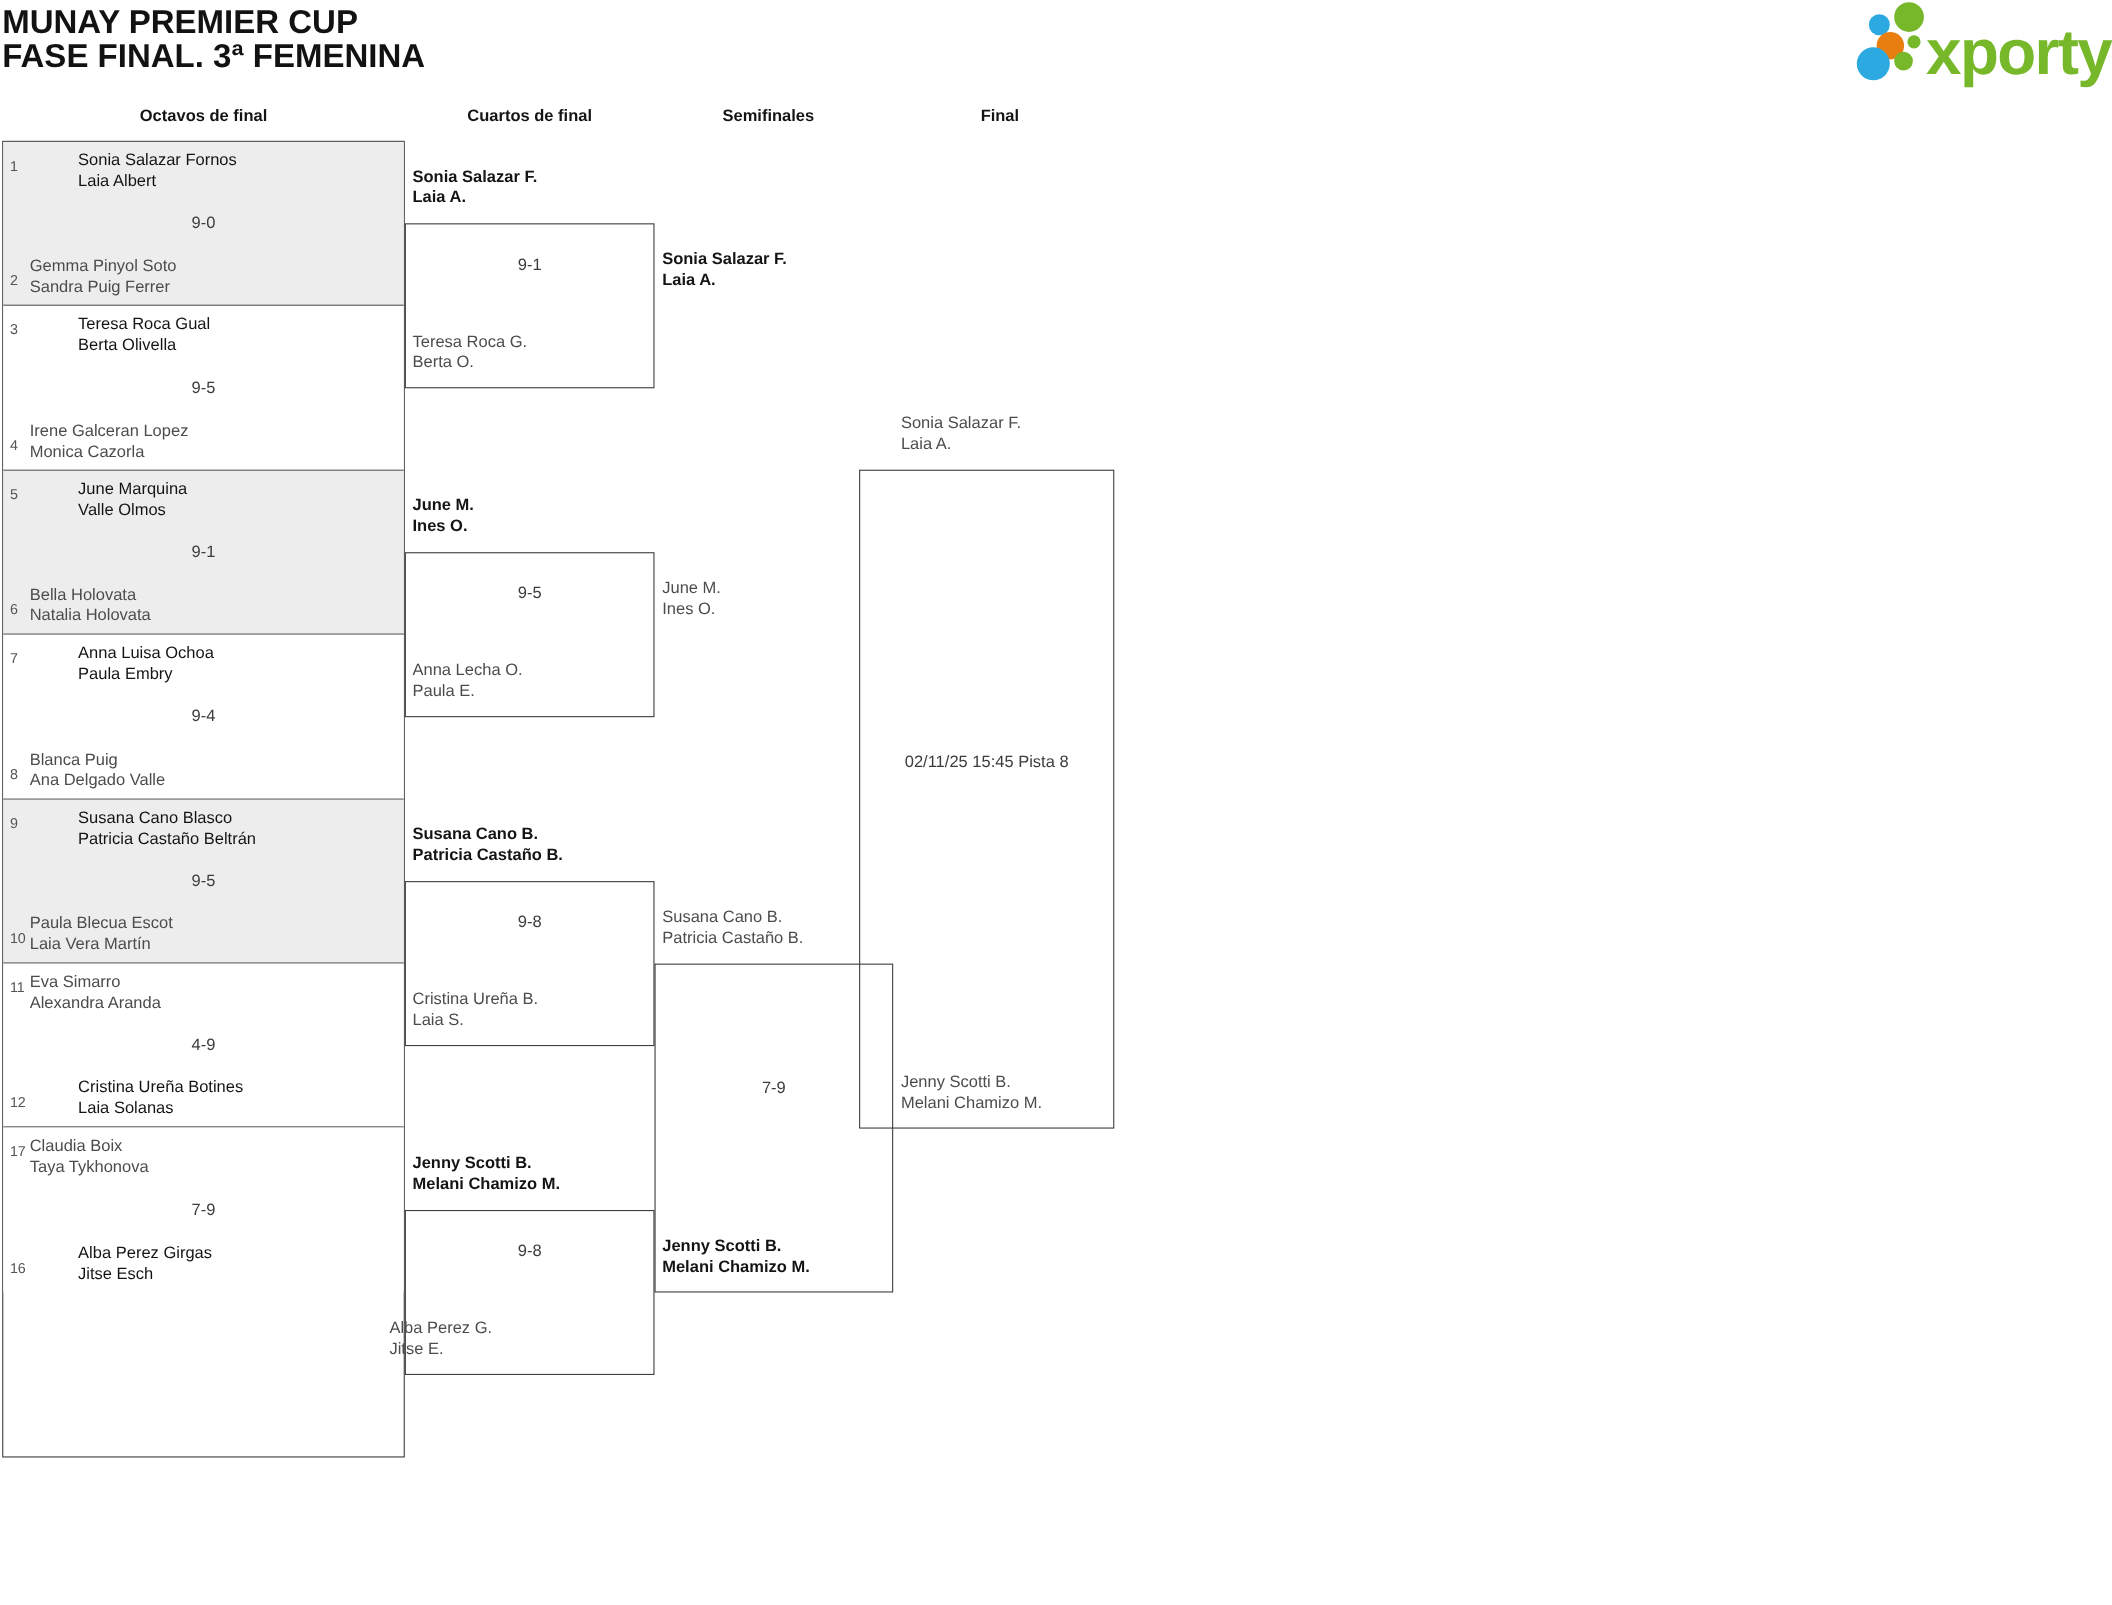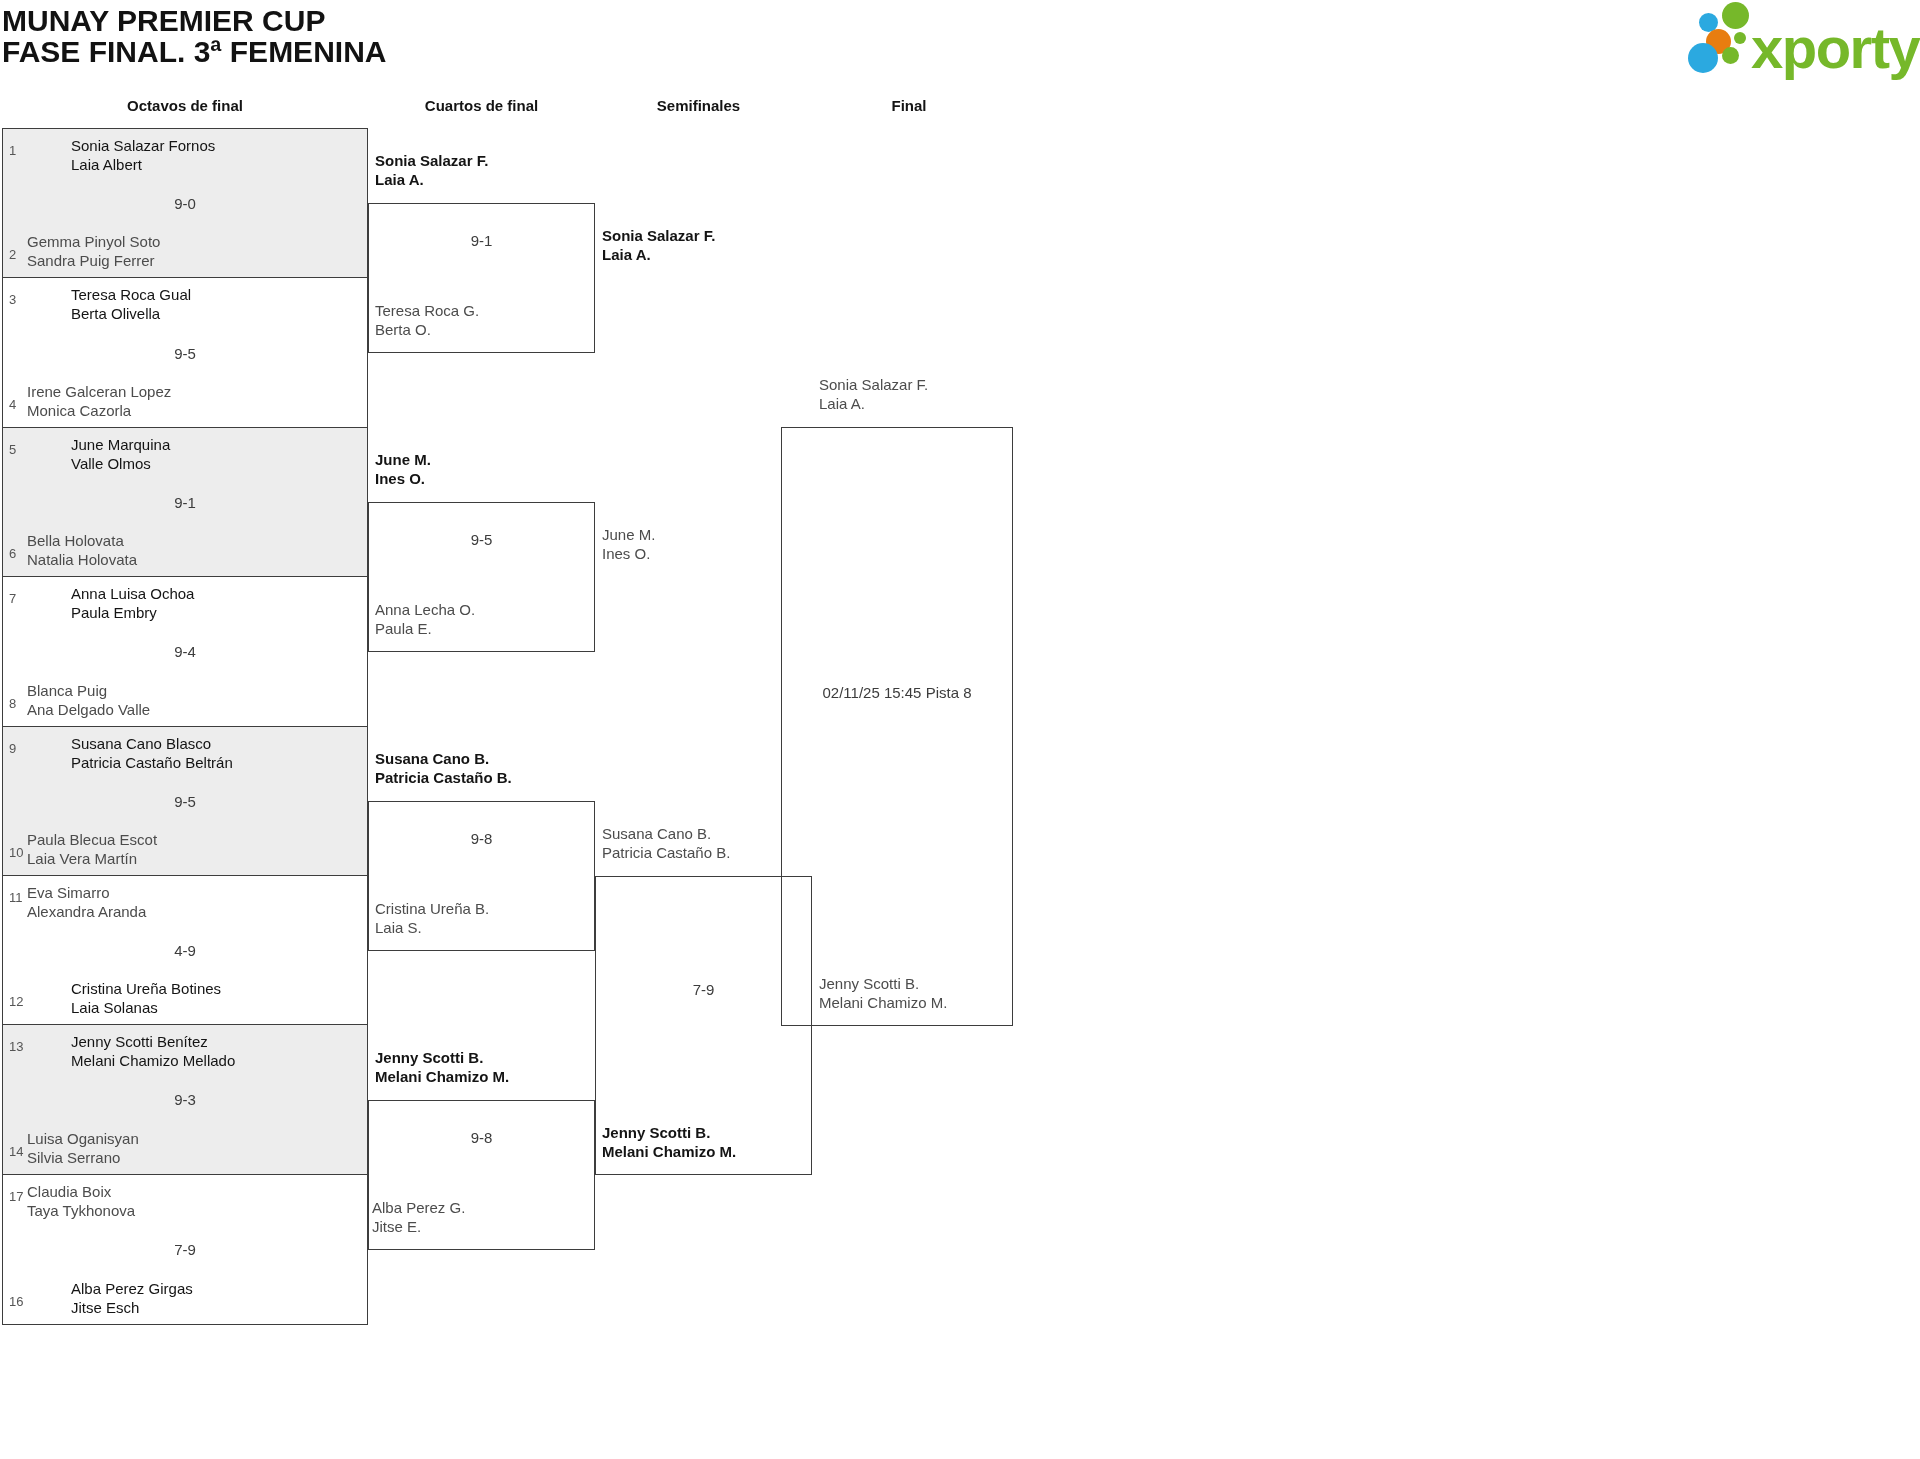--- a/index.html
+++ b/index.html
@@ -139,33 +139,20 @@
         <div>Alexandra Aranda</div>
       </div>
       <div class="score">4-9</div>
       <div class="team team-bottom bold">
         <div>Cristina Ureña Botines</div>
         <div>Laia Solanas</div>
       </div>
       <span class="seed seed-bottom">12</span>
     </div>
 
-    <div class="r16-row shaded">
-      <span class="seed seed-top">13</span>
-      <div class="team team-top bold">
-        <div>Jenny Scotti Benítez</div>
-        <div>Melani Chamizo Mellado</div>
-      </div>
-      <div class="score">9-3</div>
-      <div class="team team-bottom">
-        <div>Luisa Oganisyan</div>
-        <div>Silvia Serrano</div>
-      </div>
-      <span class="seed seed-bottom">14</span>
-    </div>
 
     <div class="r16-row">
       <span class="seed seed-top">17</span>
       <div class="team team-top">
         <div>Claudia Boix</div>
         <div>Taya Tykhonova</div>
       </div>
       <div class="score">7-9</div>
       <div class="team team-bottom bold">
         <div>Alba Perez Girgas</div>
@@ -217,21 +204,21 @@
     <div>Patricia Castaño B.</div>
   </div>
   <div class="entry" style="left:375px;top:899px;">
     <div>Cristina Ureña B.</div>
     <div>Laia S.</div>
   </div>
   <div class="entry bold" style="left:375px;top:1048px;">
     <div>Jenny Scotti B.</div>
     <div>Melani Chamizo M.</div>
   </div>
-  <div class="entry" style="left:372px;top:1198px;">
+  <div class="entry" style="left:354px;top:1198px;">
     <div>Alba Perez G.</div>
     <div>Jitse E.</div>
   </div>
 
   <div class="entry bold" style="left:602px;top:226px;">
     <div>Sonia Salazar F.</div>
     <div>Laia A.</div>
   </div>
   <div class="entry" style="left:602px;top:525px;">
     <div>June M.</div>

